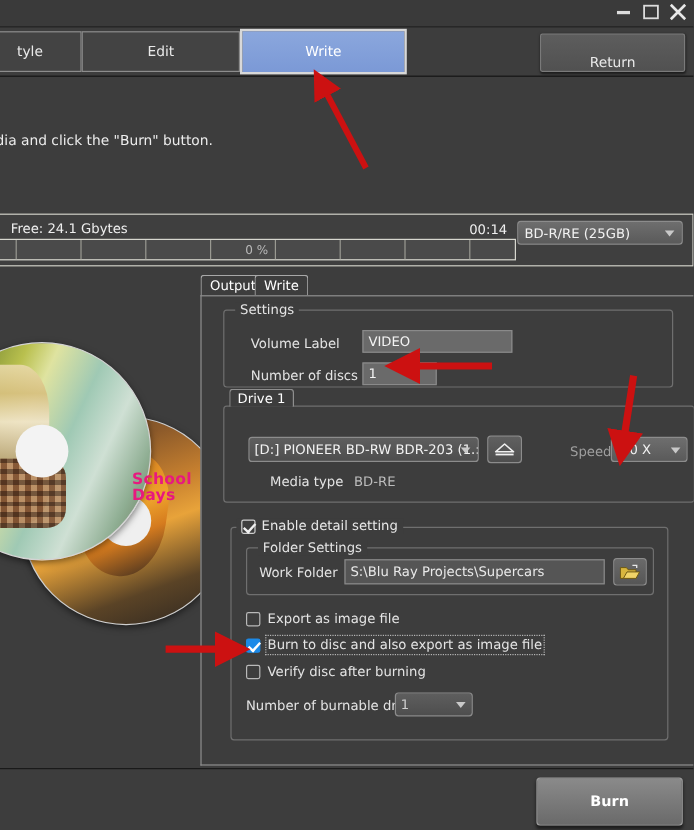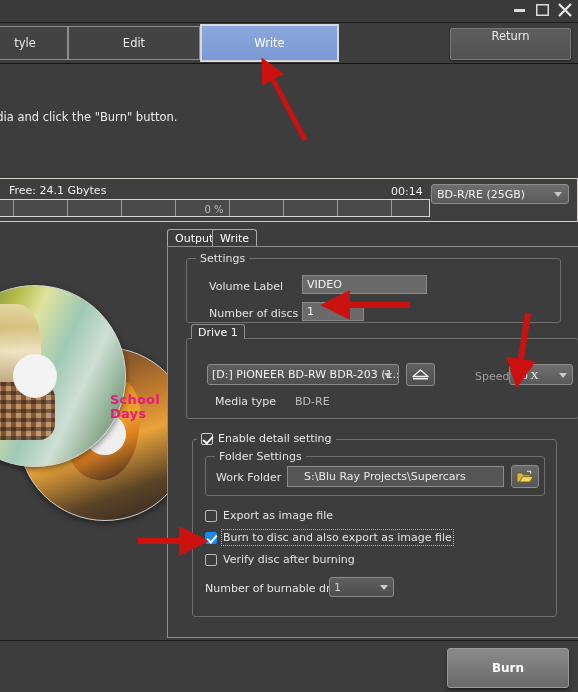--- a/index.html
+++ b/index.html
@@ -32,21 +32,21 @@
   #tab-edit{left:68px;width:132px;}
   #tab-write{
     left:200px;width:139px;top:1px;height:38px;
     background:linear-gradient(#8ba7dd,#7b99d6);
     border:2px solid #d8d8d8;color:#ffffff;
   }
   #return-btn{
     position:absolute;right:7px;top:5px;width:119px;height:30px;
     background:linear-gradient(#5d5d5d,#515151);
     border:1px solid #7a7a7a;border-radius:2px;
-    display:flex;align-items:flex-start;justify-content:center;
+    display:flex;align-items:flex-end;justify-content:center;
     font-size:11.5px;color:#eaeaea;
     box-shadow:0 1px 2px rgba(0,0,0,.55);
   }
   #tabstrip-sep{position:absolute;left:0;top:63px;width:578px;height:1px;background:#141414;}
 
   
   #instruction{position:absolute;left:-22px;top:110px;width:420px;font-size:11.5px;color:#ececec;white-space:nowrap;}
 
   
   #statusbar{position:absolute;left:-4px;top:178px;width:582px;height:44px;
@@ -154,34 +154,34 @@
   #drive-select .caret{position:absolute;right:6px;top:8px;}
   #eject-btn{
     position:absolute;left:219px;top:24px;width:29px;height:23px;box-sizing:border-box;
     background:linear-gradient(#606060,#4e4e4e);border:1px solid #8c8c8c;border-radius:3px;
     display:flex;align-items:center;justify-content:center;
   }
   #speed-lbl{left:288px;top:31px;color:#9f9f9f;}
   #speed-select{
     position:absolute;left:322px;top:25px;width:64px;height:21px;box-sizing:border-box;
     background:linear-gradient(#6e6e6e,#5a5a5a);border:1px solid #8c8c8c;border-radius:3px;
-    display:flex;align-items:center;padding-left:4px;font-size:11px;color:#f2f2f2;font-family:Liberation Serif, serif;
+    display:flex;align-items:center;padding-left:4px;font-size:11px;color:#f2f2f2;
   }
   #speed-select .caret{position:absolute;right:5px;top:8px;}
-  #mediatype-lbl{left:28px;top:56px;}
+  #mediatype-lbl{left:38px;top:56px;}
   #mediatype-val{left:108px;top:56px;color:#bdbdbd;}
 
   #grp-detail{left:24px;top:192px;width:365px;height:178px;}
   #enable-detail-row{position:absolute;left:4px;top:-8px;background:#3d3d3d;padding:0 4px;display:flex;align-items:center;gap:5px;}
   #grp-folder{left:12px;top:16px;width:340px;height:40px;}
   #workfolder-lbl{left:10px;top:14px;}
   #workfolder-input{
     position:absolute;left:81px;top:9px;width:217px;height:21px;box-sizing:border-box;
     background:#555555;border:1px solid #8a8a8a;
-    display:flex;align-items:center;padding-left:16px;font-size:11px;color:#e9e9e9;
+    display:flex;align-items:center;padding-left:4px;font-size:11px;color:#e9e9e9;
   }
   #browse-btn{
     position:absolute;left:305px;top:8px;width:28px;height:23px;box-sizing:border-box;
     background:linear-gradient(#6a6a6a,#565656);border:1px solid #8c8c8c;border-radius:3px;
     display:flex;align-items:center;justify-content:center;
   }
   .cbrow{position:absolute;left:12px;display:flex;align-items:center;gap:6px;font-size:11px;color:#e4e4e4;white-space:nowrap;}
   #cb-export{top:69px;}
   #cb-burnexport{top:91px;}
   #cb-verify{top:113px;}

